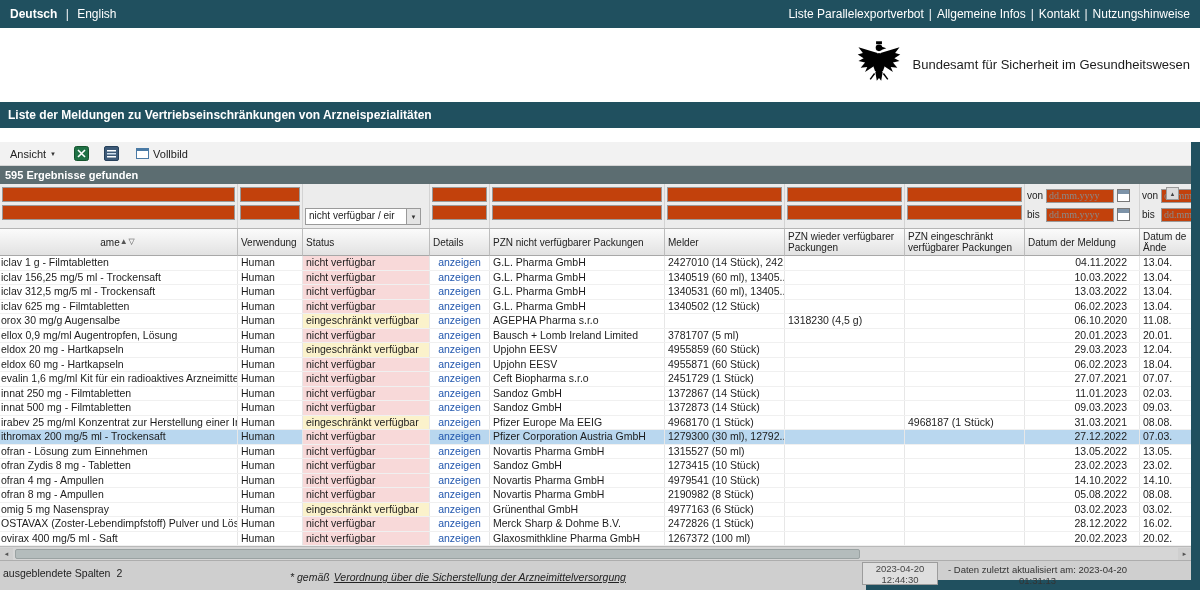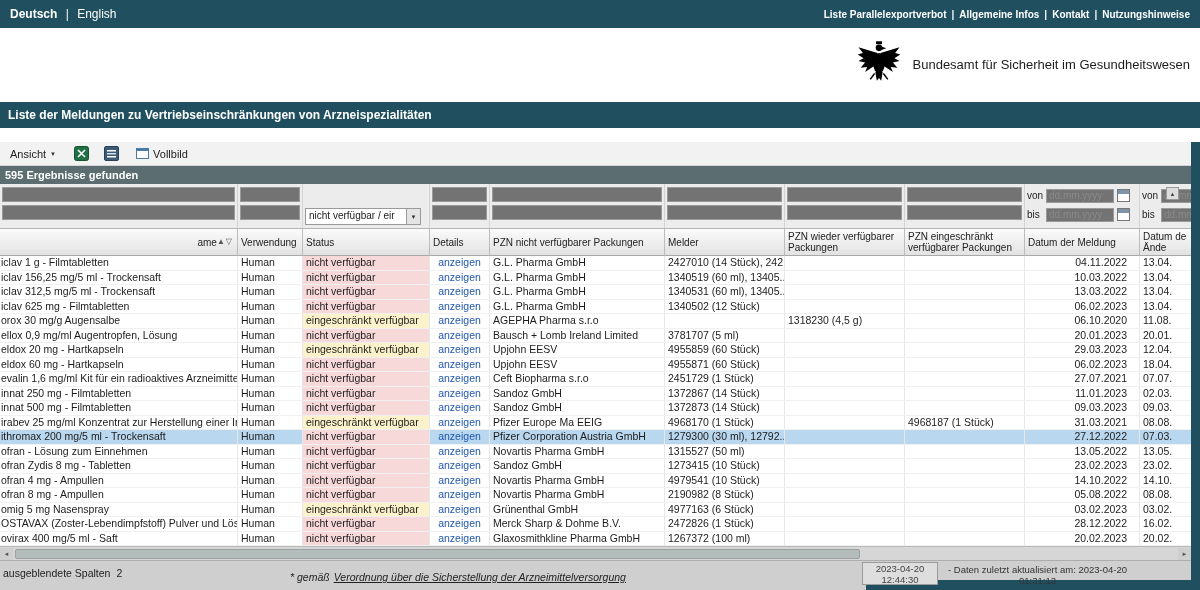--- a/index.html
+++ b/index.html
@@ -5,21 +5,21 @@
   *{box-sizing:border-box;margin:0;padding:0}
   html,body{margin:0;background:#fff}
   body{font-family:"Liberation Sans",sans-serif}
   .page{position:relative;width:1200px;height:590px;background:#fff;overflow:hidden}
 
   
   .topbar{position:absolute;top:0;left:0;width:1200px;height:28px;background:#20505f;color:#fff;
           display:flex;justify-content:space-between;align-items:center;padding:0 10px;font-size:12px}
   .topbar .lang{cursor:pointer}
   .topbar .lang.active{font-weight:bold}
-  .topbar-right{font-weight:bold;font-size:10px}
+  .topbar-right{font-weight:normal;font-size:12px}
   .sep{margin:0 5px;opacity:.95}
 
   
   .header{position:absolute;top:28px;left:0;width:1200px;height:74px;background:#fff}
   .logo-block{position:absolute;right:10px;top:13px;display:flex;align-items:center;gap:12px}
   .agency{font-size:13px;color:#1c1c1c}
 
   
   .titlebar{position:absolute;top:102px;left:0;width:1200px;height:26px;background:#20505f;color:#fff;
             font-size:12px;font-weight:bold;line-height:26px;padding-left:8px}
@@ -36,22 +36,22 @@
   
   .resultsbar{position:absolute;top:166px;left:0;width:1191px;height:18px;background:#5c6d71;color:#fff;
               font-size:11px;font-weight:bold;line-height:18px;padding-left:5px}
 
   
   .filters,.thead,.trow{display:grid;grid-template-columns:238px 65px 127px 60px 175px 120px 120px 120px 115px 60px}
 
   
   .filters{position:absolute;top:184px;left:0;width:1191px;height:44px;background:#ececec;overflow:hidden}
   .fcell{border-right:1px solid #d3d3d3;padding:3px 2px;display:flex;flex-direction:column;gap:3px;overflow:hidden;position:relative}
-  .fcell input{height:15px;border:1px solid #9a9a9a;font-size:10px;padding:0 2px;width:100%;background:#737373;
-               font-family:Liberation Sans, sans-serif;color:#222}
+  .fcell input{height:15px;border:1px solid #9a9a9a;font-size:10px;padding:0 2px;width:100%;background:#c2410c;
+               font-family:Liberation Serif, serif;color:#222}
   .fcell input::placeholder{color:#8a8a8a}
   .statuscell{justify-content:flex-end}
   .selectbox{height:17px;border:1px solid #9a9a9a;background:#fff;display:flex;align-items:stretch;font-size:10px;
              width:calc(100% - 6px);cursor:pointer}
   .sel-text{flex:1;padding:1px 3px;white-space:nowrap;overflow:hidden;color:#222}
   .sel-arrow{width:14px;background:#e4e4e4;border-left:1px solid #9a9a9a;display:flex;align-items:center;justify-content:center;
              font-size:6px;color:#333}
   .datecell{gap:2px}
   .daterow{display:flex;align-items:center;gap:3px;height:17px;flex:none}
   .dlabel{font-size:10px;color:#222;width:16px;flex:none}
@@ -59,21 +59,21 @@
   .cal{width:13px;height:13px;border:1px solid #777;background:#fff;position:relative;flex:none;cursor:pointer}
   .cal::before{content:"";position:absolute;left:0;top:0;right:0;height:4px;background:#7d93a8}
   .fscroll-up{position:absolute;right:12px;top:3px;width:13px;height:13px;background:#dcdcdc;border:1px solid #999;
               font-size:6px;color:#444;display:flex;align-items:center;justify-content:center;cursor:pointer}
 
   
   .thead{position:absolute;top:228px;left:0;width:1191px;height:28px;overflow:hidden}
   .th{background:linear-gradient(#fbfbfb,#e2e2e2);border-right:1px solid #bdbdbd;border-top:1px solid #b5b5b5;
       border-bottom:1px solid #a8a8a8;font-size:10px;line-height:11px;color:#222;padding:2px 3px;
       display:flex;align-items:center;overflow:hidden;cursor:pointer}
-  .th-name{justify-content:flex-end}
+  .th-name{justify-content:center}
   .sorticons{display:flex;gap:1px;font-size:8px;color:#555;flex:none;padding-right:2px;line-height:1}
 
   
   .tbody{position:absolute;top:256px;left:0;width:1191px;height:290px;overflow:hidden;background:#b91c1c}
   .trow{height:14.5px;border-bottom:1px solid #f0f0f0;background:#fff;cursor:default}
   .trow.selected{background:#b9d7ef}
   .td{font-size:10.5px;line-height:13.5px;color:#1c1c1c;white-space:nowrap;overflow:hidden;
       border-right:1px solid #e7e7e7;padding:0 3px}
   .c-name{padding-left:1px}
   .st-nv{background:#f8d9d9}

